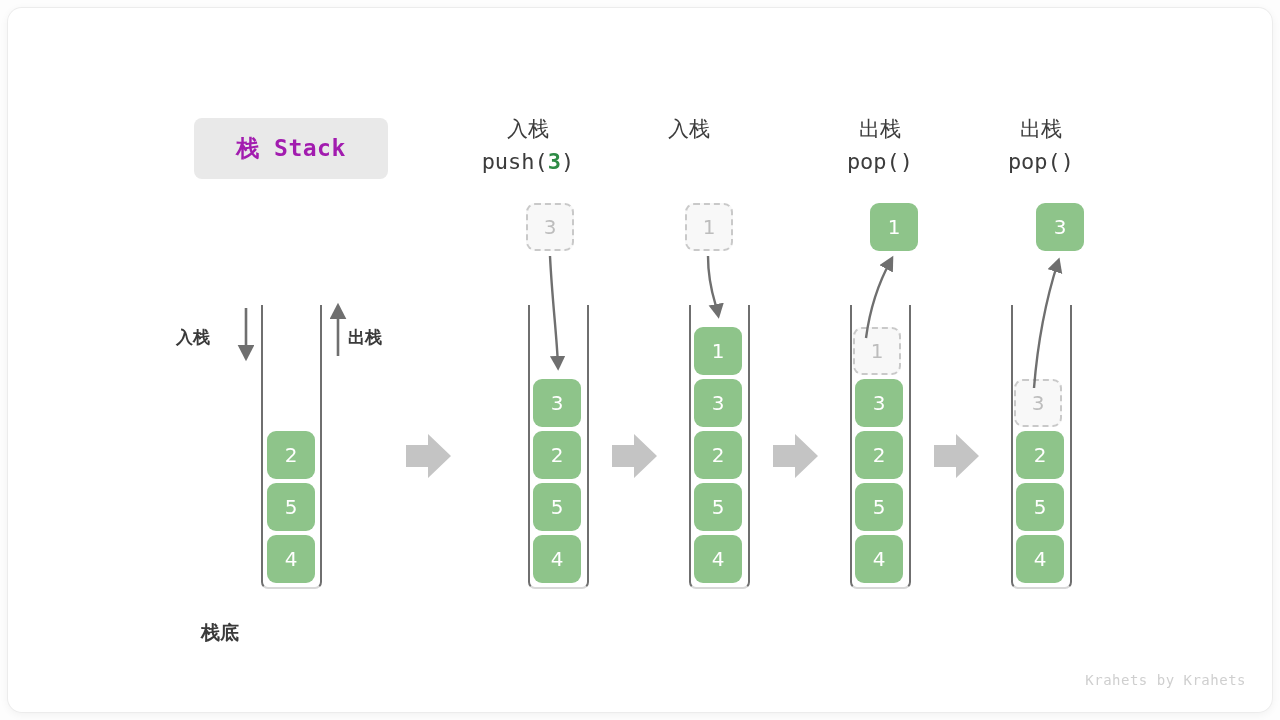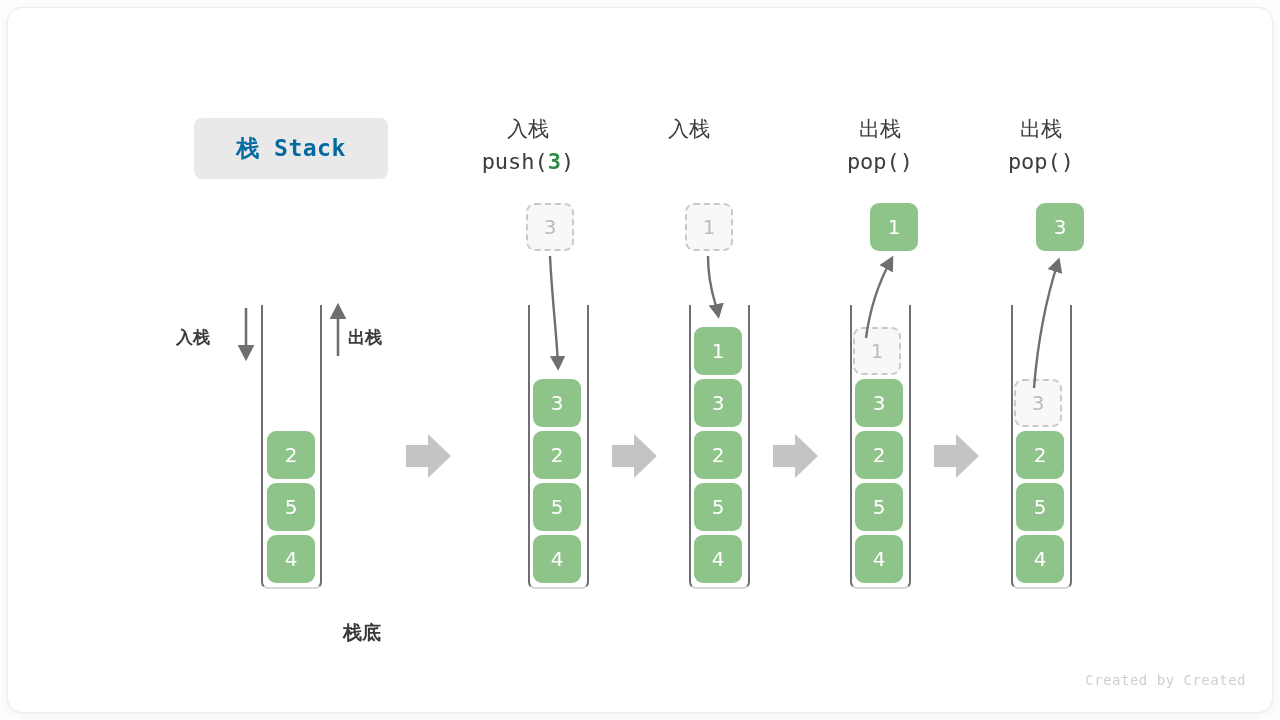--- a/index.html
+++ b/index.html
@@ -27,39 +27,39 @@
   #title-chip {
     position: absolute;
     left: 186px; top: 110px;
     width: 194px; height: 61px;
     background: #e9e9e9;
     border-radius: 8px;
     display: flex; align-items: center; justify-content: center;
     font-family: "DejaVu Sans Mono", monospace;
     font-size: 23px;
     font-weight: bold;
-    color: #0369a1;
+    color: #a21caf;
     letter-spacing: 0.5px;
   }
 
   
   .cjk-bold {
     font-family: "DejaVu Sans", sans-serif;
     font-weight: bold;
     color: #3a3a3a;
   }
 
   #label-top {
     position: absolute; left: 193px; top: 242px;
     width: 180px; text-align: center;
     font-size: 19px;
   }
   #label-bottom {
     position: absolute; left: 193px; top: 612px;
-    width: 180px; text-align: right;
+    width: 180px; text-align: left;
     font-size: 19px;
   }
   #label-push-left {
     position: absolute; left: 168px; top: 318px;
     font-size: 17px;
   }
   #label-pop-left {
     position: absolute; left: 340px; top: 318px;
     font-size: 17px;
   }
@@ -243,16 +243,16 @@
 
       <g>
         <path d="M858,330 C862,300 872,272 883,252" fill="none" stroke="#6f6f6f" stroke-width="2.4" marker-end="url(#ah-gray)"></path>
       </g>
 
       <g>
         <path d="M1026,380 C1030,330 1040,285 1050,254" fill="none" stroke="#6f6f6f" stroke-width="2.4" marker-end="url(#ah-gray)"></path>
       </g>
     </svg>
 
-    <div id="footer">Created by Created</div>
+    <div id="footer">Krahets by Krahets</div>
 
   </div>
 </div>
 
 </body></html>

